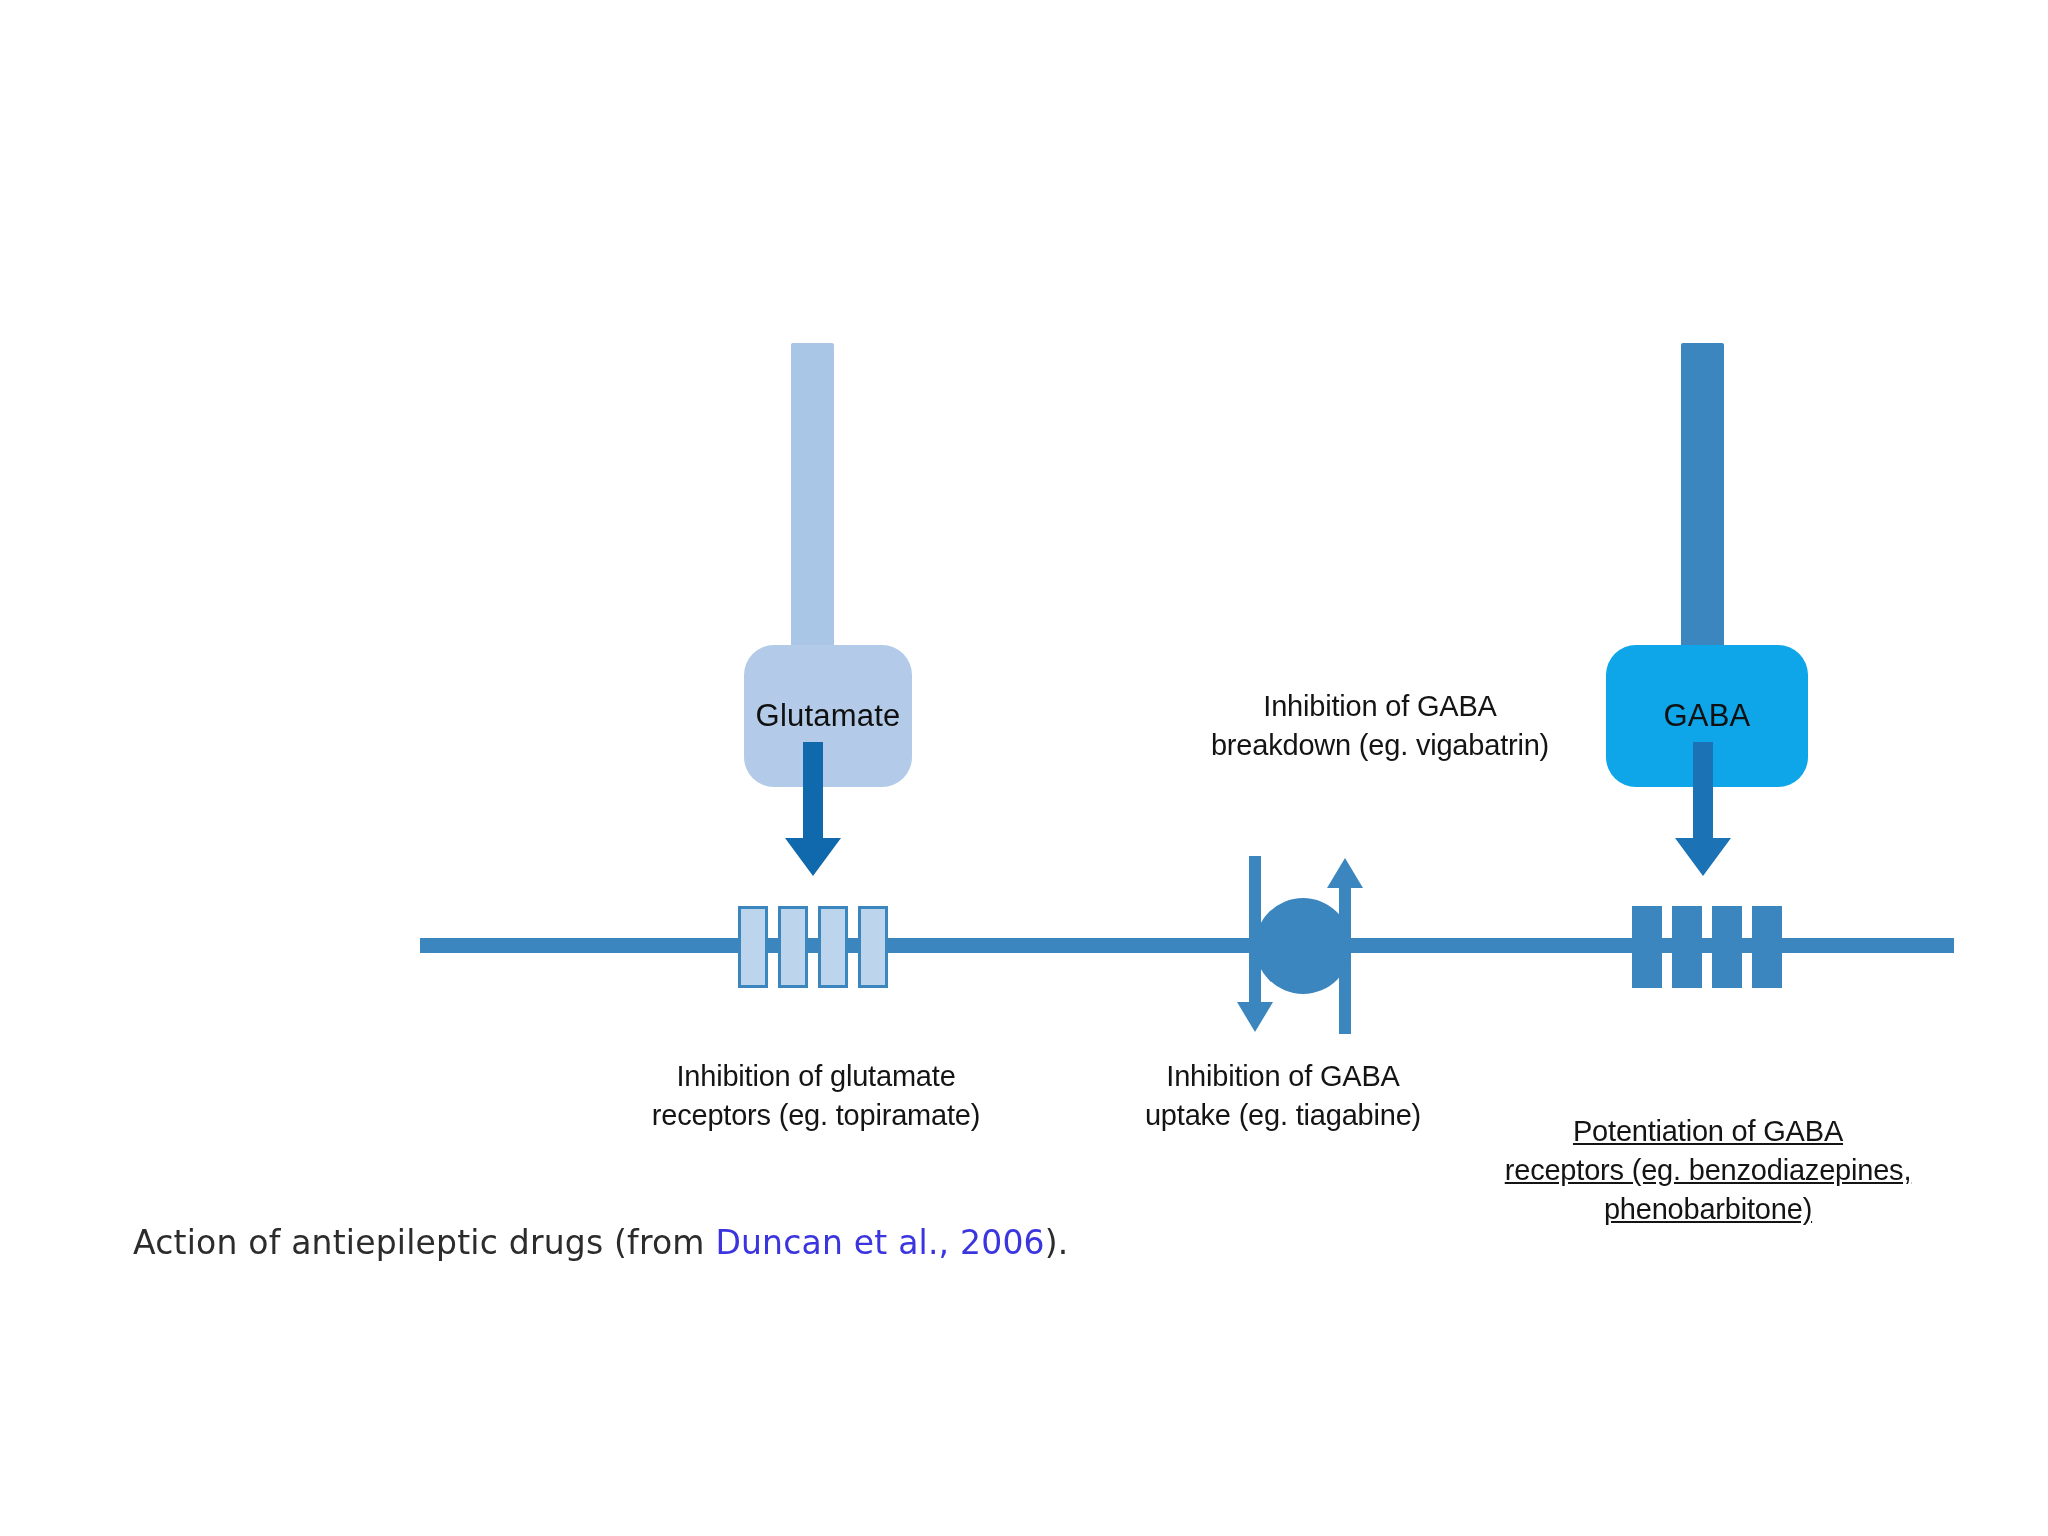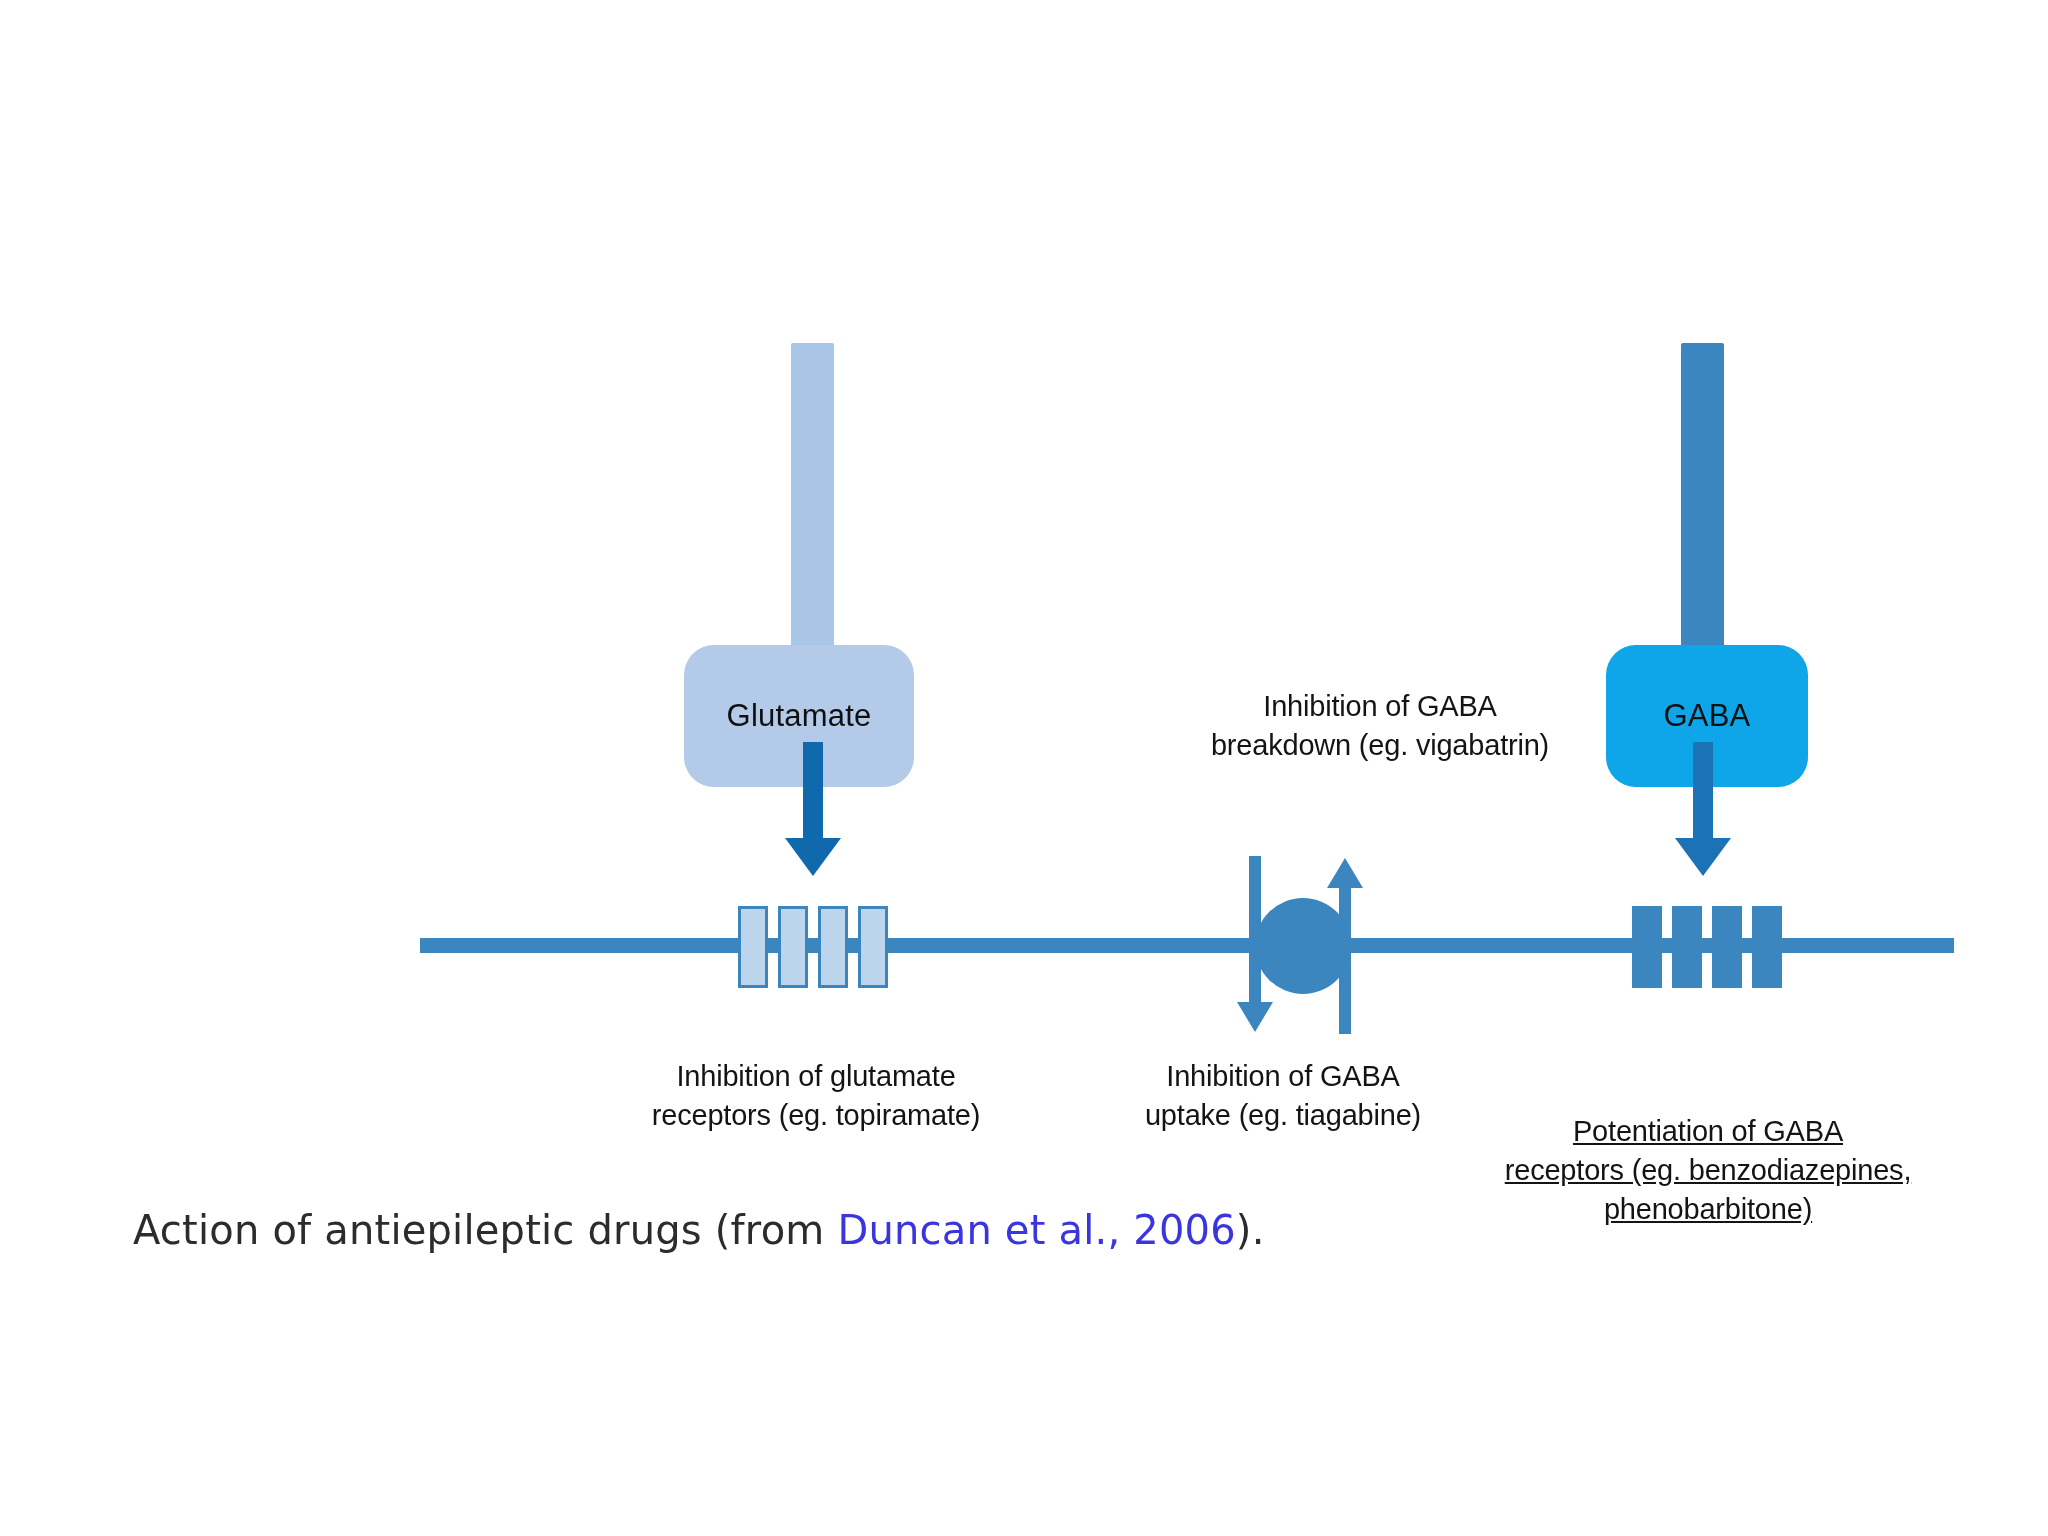--- a/index.html
+++ b/index.html
@@ -74,37 +74,38 @@
     position: absolute;
     border-radius: 50%;
     background: #3b86bf;
   }
   .tr-arrow { position: absolute; }
 
   
   .caption {
     position: absolute;
     font-family: "DejaVu Sans", sans-serif;
-    font-size: 40px;
+    font-size: 33px;
     color: #2c2c2c;
     letter-spacing: 0.2px;
     white-space: nowrap;
+    margin-top: 16px;
   }
   .caption .cite {
     color: #3b35e0;
   }
 </style>
 </head>
 <body>
 
 <div id="page">
 
   <div class="stem" style="left:791px; top:343px; width:43px; height:310px; background:#a9c6e6;"></div>
 
-  <div class="terminal" style="left:684px; top:645px; width:230px; height:142px; background:#b3cbe8;">
+  <div class="terminal" style="left:744px; top:645px; width:168px; height:142px; background:#b3cbe8;">
     <span class="terminal-label">Glutamate</span>
   </div>
 
   <svg class="rel-arrow" style="left:781px; top:742px; width:64px; height:136px;" viewBox="0 0 64 136" xmlns="http://www.w3.org/2000/svg">
     <path d="M22,0 L42,0 L42,96 L60,96 L32,134 L4,96 L22,96 Z" fill="#1069ac"></path>
   </svg>
 
   <div class="stem" style="left:1681px; top:343px; width:43px; height:310px; background:#3b86bf;"></div>
 
   <div class="terminal" style="left:1606px; top:645px; width:202px; height:142px; background:#0ea5e9;">

